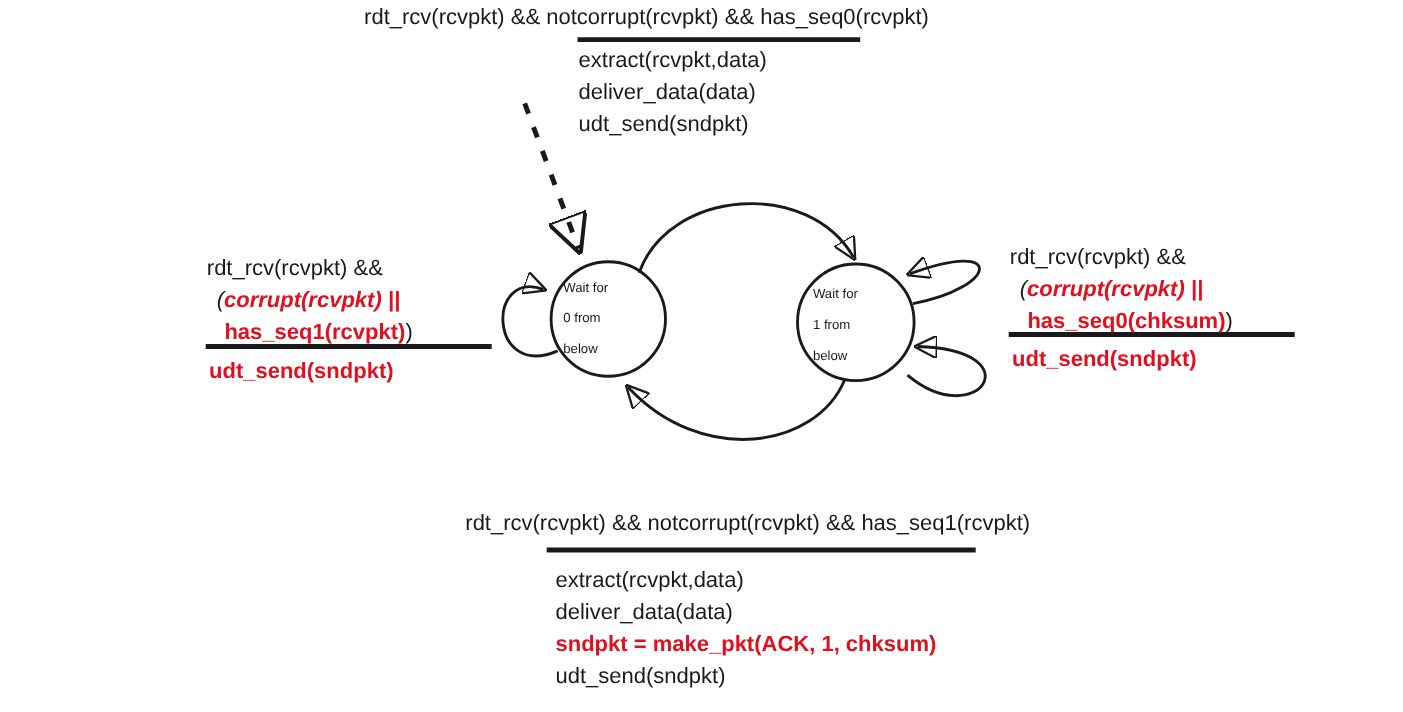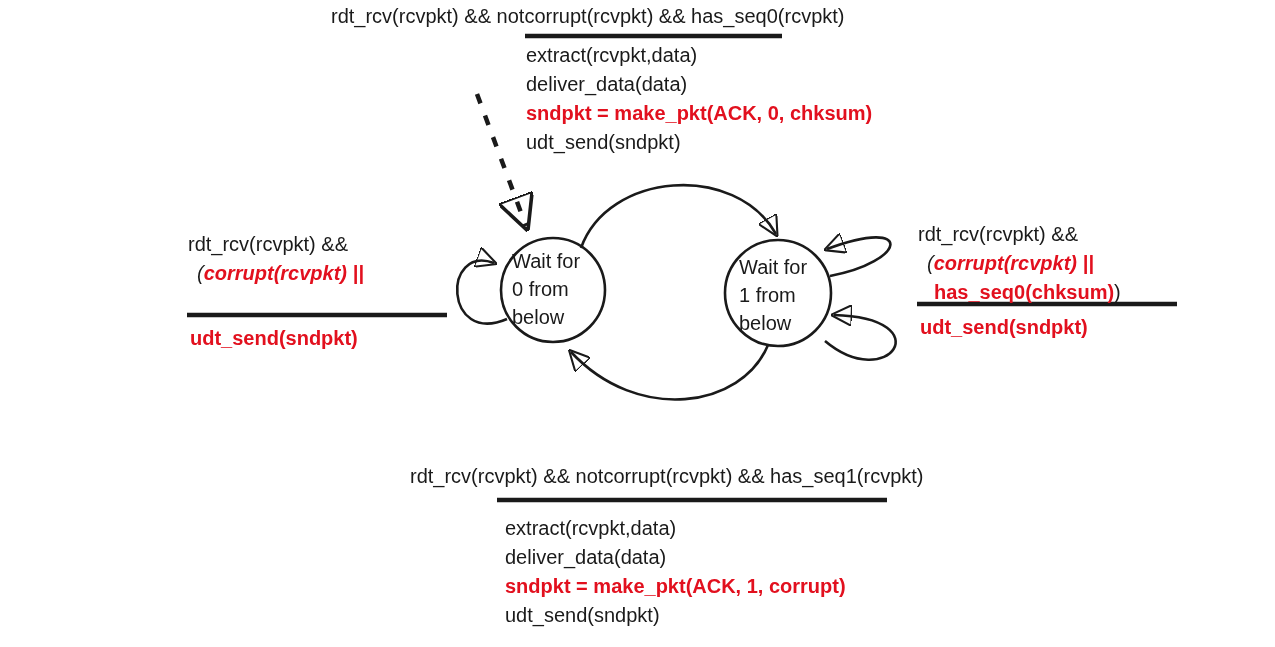--- a/index.html
+++ b/index.html
@@ -17,21 +17,21 @@
   svg.wires .dashed { stroke-width:4.5; stroke-dasharray:10 13; }
   svg.wires circle.state { fill:#fff; stroke:var(--ink); stroke-width:2.6; }
   marker path { fill:var(--ink); stroke:none; }
   .t {
     position:absolute; color:var(--ink);
     font-size:20px; line-height:29px; white-space:nowrap;
   }
   .red { color:var(--red); font-weight:bold; }
   .state-label {
     position:absolute; color:var(--ink);
-    font-size:20px; line-height:28px; white-space:pre-line;
+    font-size:12px; line-height:28px; white-space:pre-line;
   }
   .ind1 { padding-left:9px;font-style:italic; }
   .ind2 { padding-left:16px; }
 </style>
 </head>
 <body>
 
 <div class="canvas">
 
   <svg class="wires" width="1275" height="647" viewBox="0 0 1275 647">
@@ -62,38 +62,38 @@
 0 from
 below</div>
   <div class="state-label" style="left:739px; top:253px;">Wait for
 1 from
 below</div>
 
   <div class="t" style="left:331px; top:2px;">rdt_rcv(rcvpkt) &amp;&amp; notcorrupt(rcvpkt) &amp;&amp; has_seq0(rcvpkt)</div>
   <div class="t" style="left:526px; top:41px;">
     <div>extract(rcvpkt,data)</div>
     <div>deliver_data(data)</div>
-    <div class="red">sndpkt = make_pkt(ACK, 0, chksum)</div>
     <div>udt_send(sndpkt)</div>
   </div>
 
   <div class="t" style="left:188px; top:230px;">
     <div>rdt_rcv(rcvpkt) &amp;&amp;</div>
     <div class="ind1"><span>(</span><span class="red">corrupt(rcvpkt) ||</span></div>
+    <div class="ind2"><span class="red">has_seq1(rcvpkt)</span><span>)</span></div>
   </div>
   <div class="t red" style="left:190px; top:324px;">udt_send(sndpkt)</div>
 
   <div class="t" style="left:918px; top:220px;">
     <div>rdt_rcv(rcvpkt) &amp;&amp;</div>
     <div class="ind1"><span>(</span><span class="red">corrupt(rcvpkt) ||</span></div>
     <div class="ind2"><span class="red">has_seq0(chksum)</span><span>)</span></div>
   </div>
   <div class="t red" style="left:920px; top:313px;">udt_send(sndpkt)</div>
 
-  <div class="t" style="left:410px; top:462px;">rdt_rcv(rcvpkt) &amp;&amp; notcorrupt(rcvpkt) &amp;&amp; has_seq1(rcvpkt)</div>
+  <div class="t" style="left:423px; top:462px;">rdt_rcv(rcvpkt) &amp;&amp; notcorrupt(rcvpkt) &amp;&amp; has_seq1(rcvpkt)</div>
   <div class="t" style="left:505px; top:514px;">
     <div>extract(rcvpkt,data)</div>
     <div>deliver_data(data)</div>
-    <div class="red">sndpkt = make_pkt(ACK, 1, corrupt)</div>
+    <div class="red">sndpkt = make_pkt(ACK, 1, chksum)</div>
     <div>udt_send(sndpkt)</div>
   </div>
 
 </div>
 
 </body></html>

